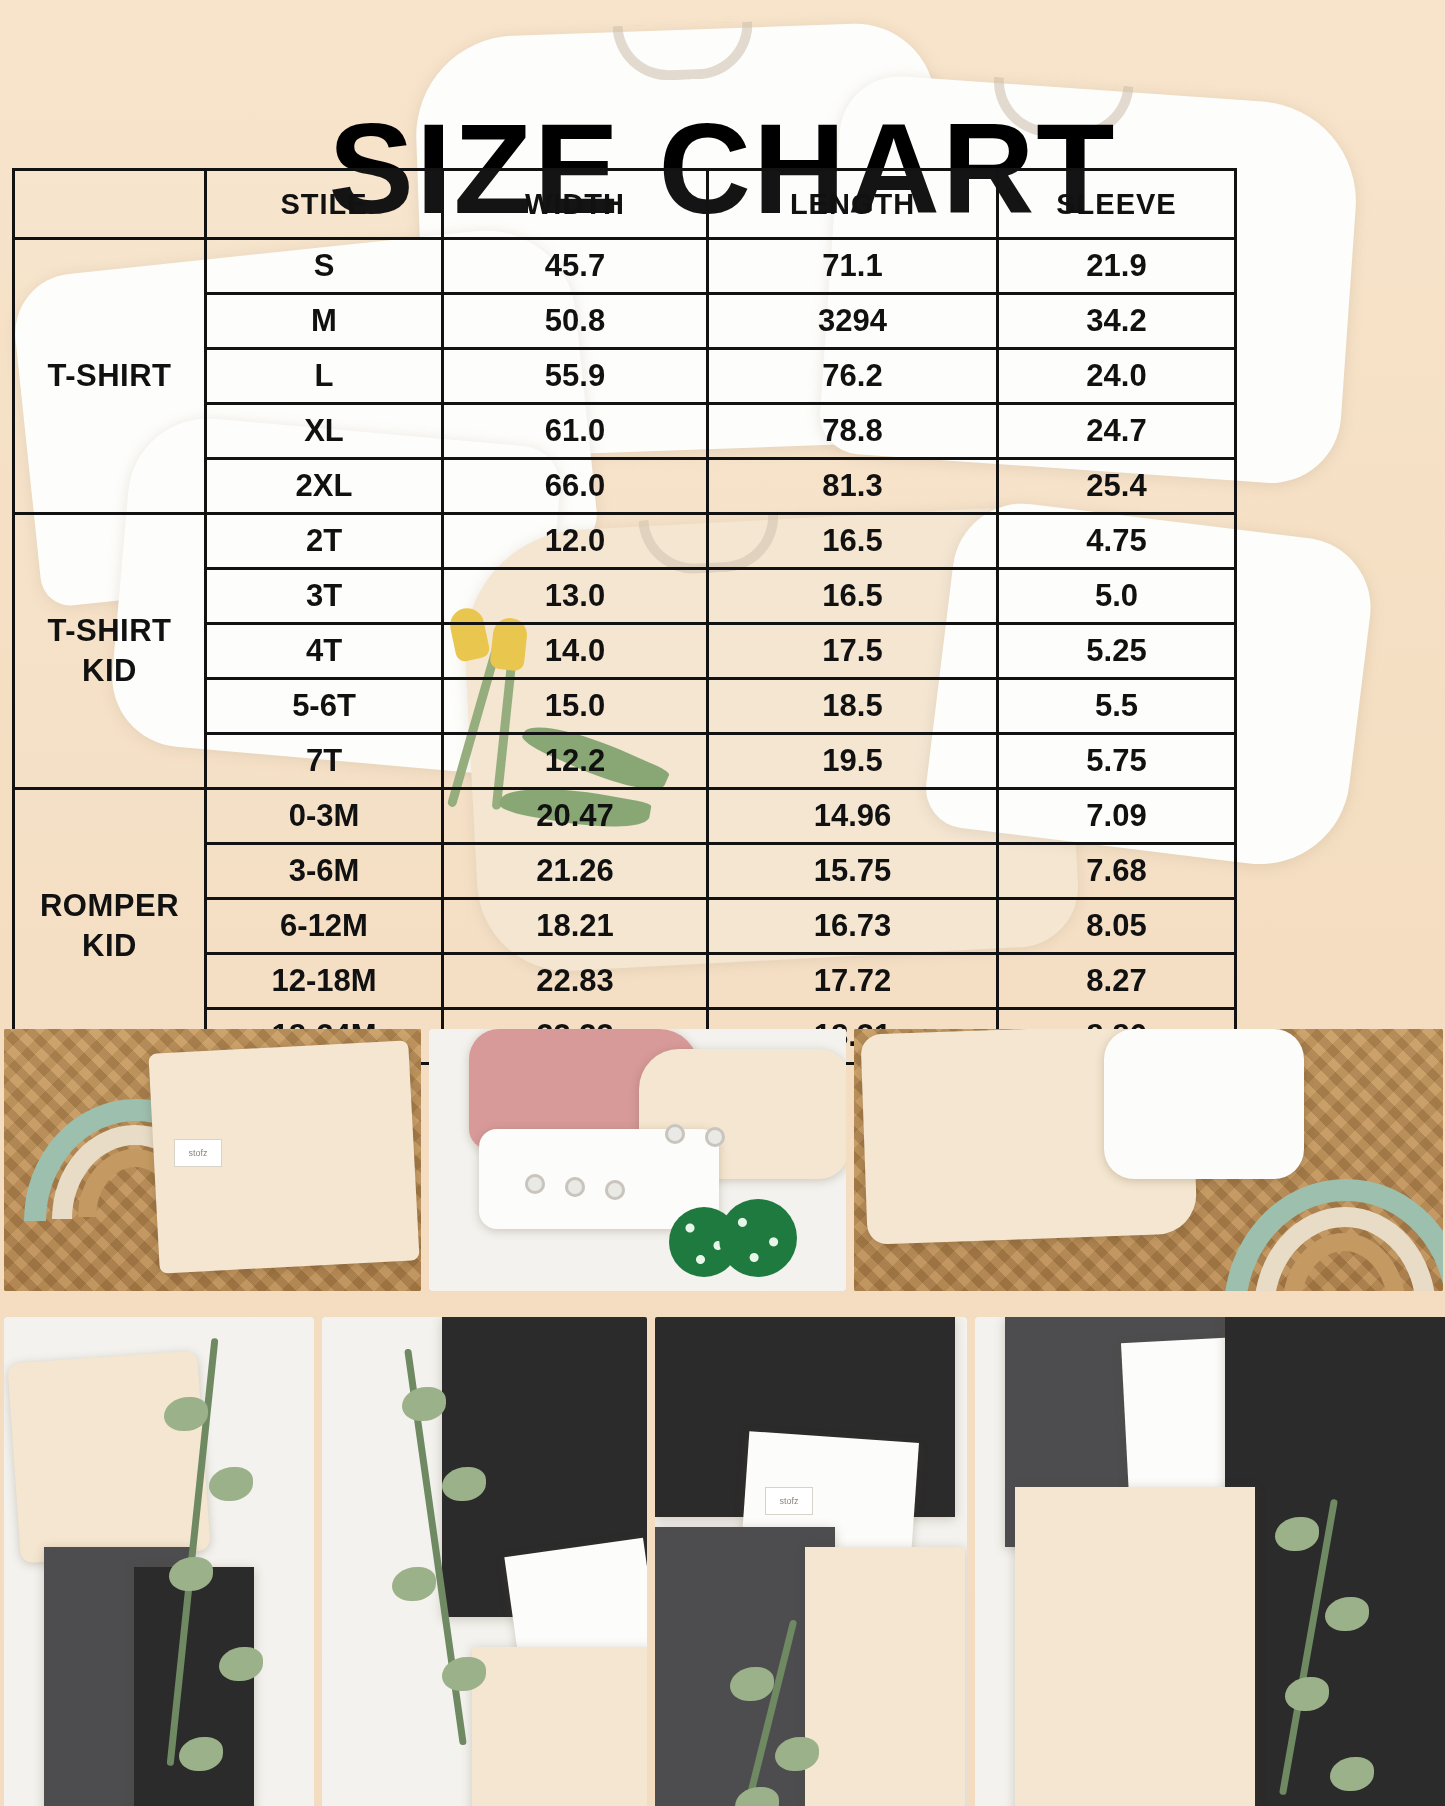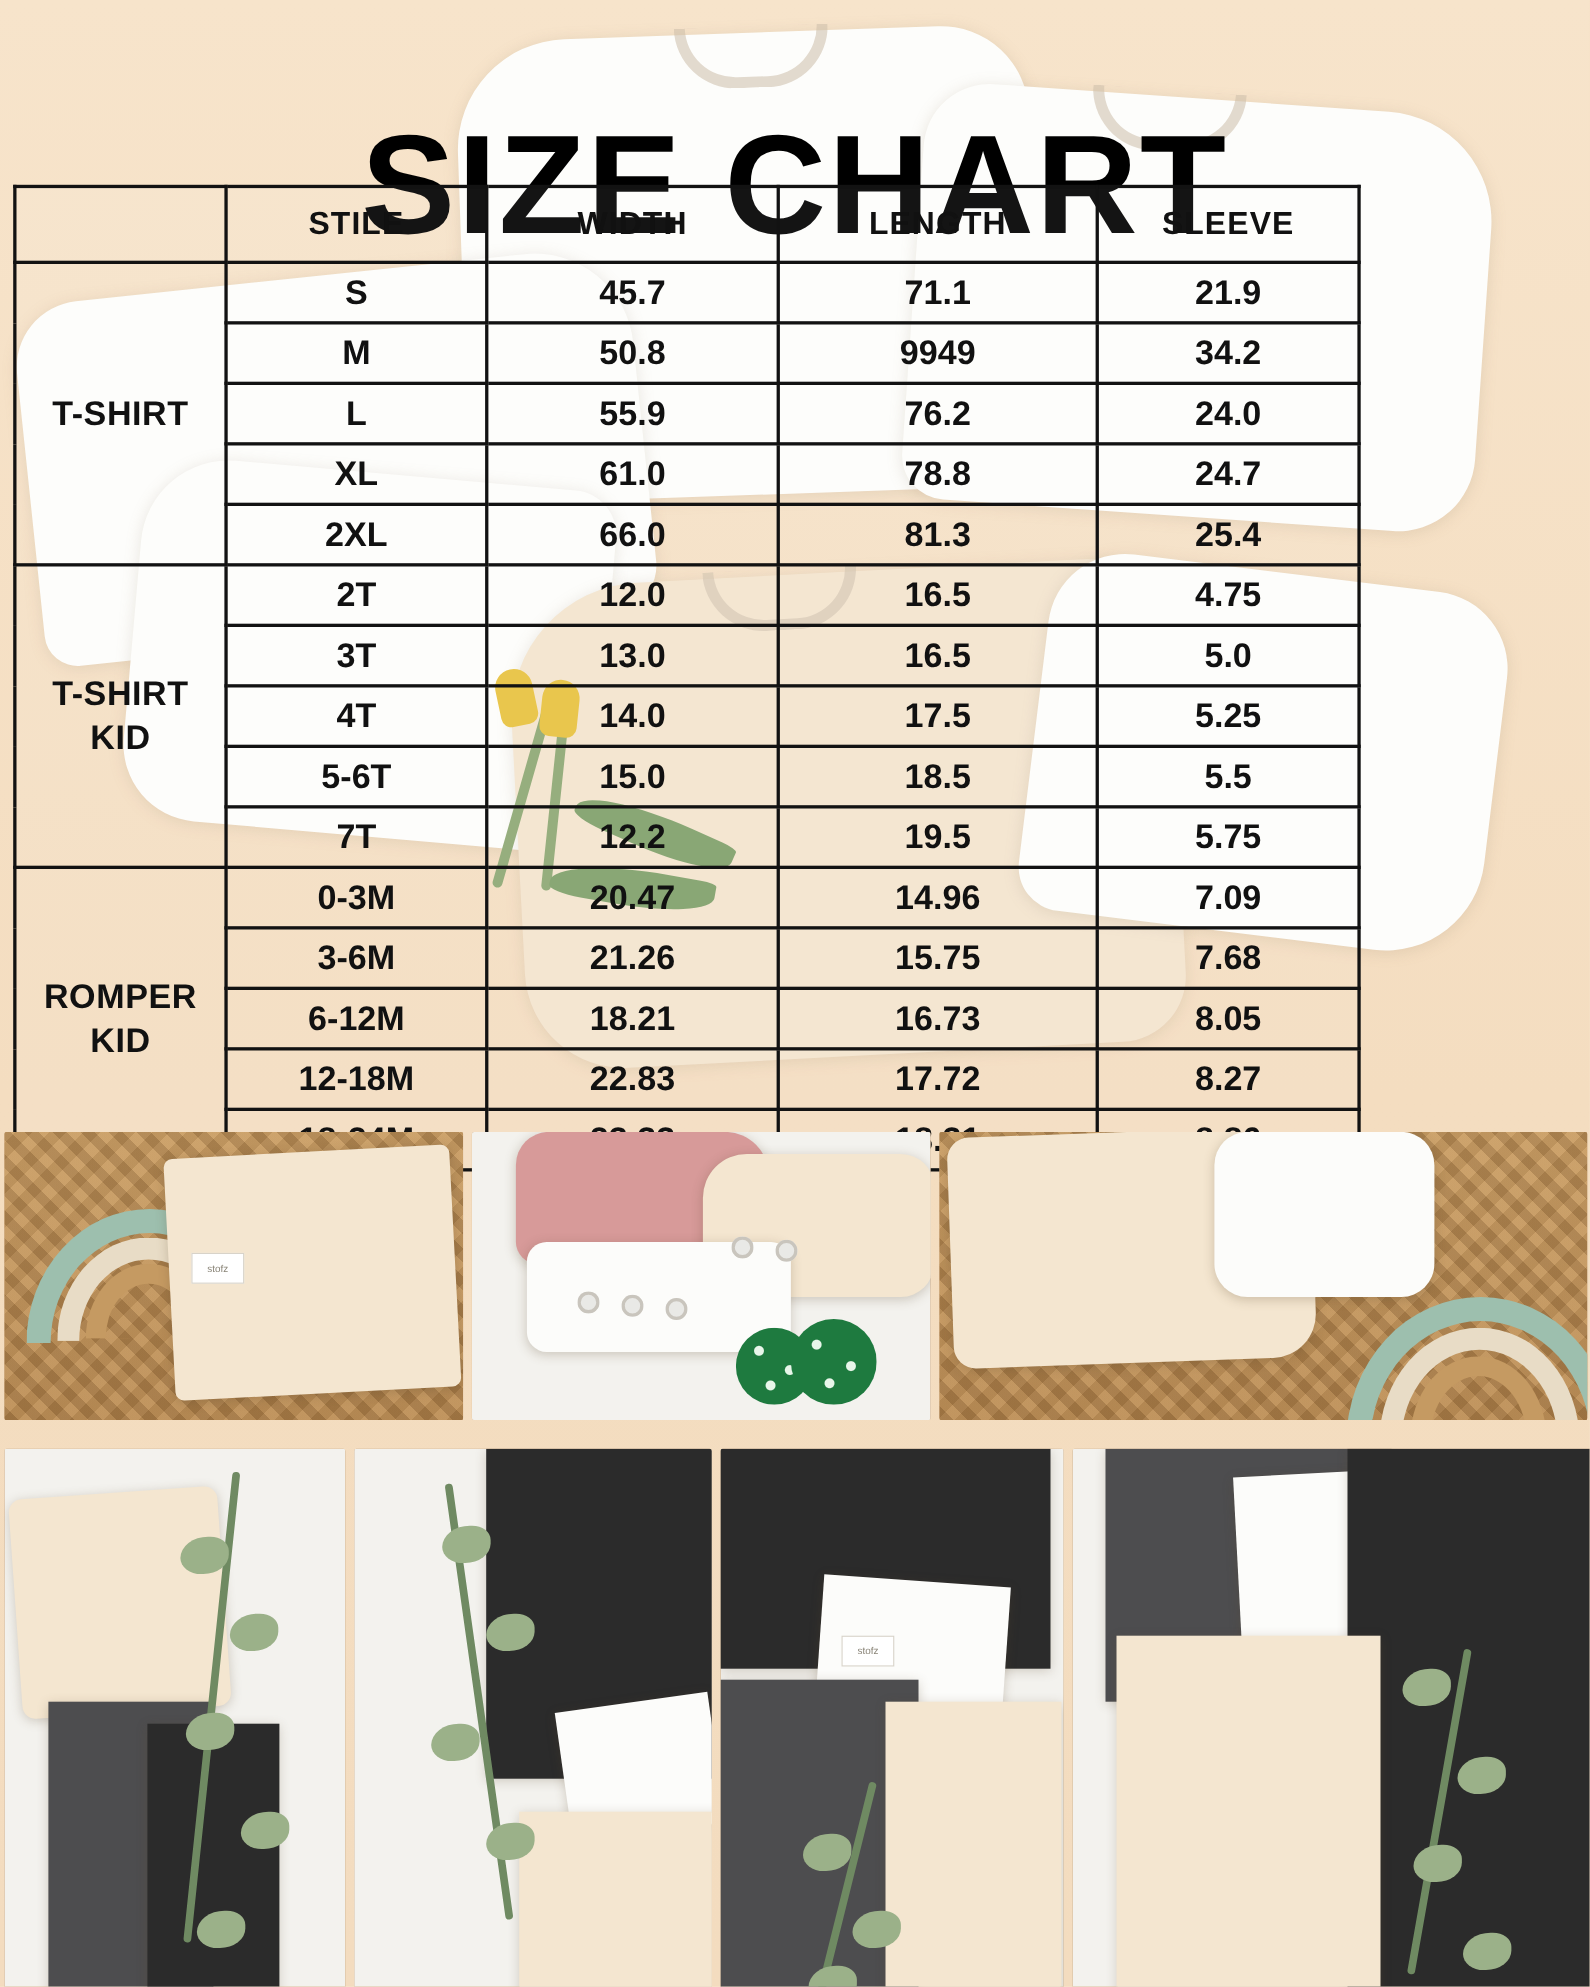--- a/index.html
+++ b/index.html
@@ -286,21 +286,21 @@
         <tr>
           <td class="cat-cell" rowspan="5">T-SHIRT</td>
           <td>S</td>
           <td>45.7</td>
           <td>71.1</td>
           <td>21.9</td>
         </tr>
         <tr>
           <td>M</td>
           <td>50.8</td>
-          <td>9949</td>
+          <td>3294</td>
           <td>34.2</td>
         </tr>
         <tr>
           <td>L</td>
           <td>55.9</td>
           <td>76.2</td>
           <td>24.0</td>
         </tr>
         <tr>
           <td>XL</td>

